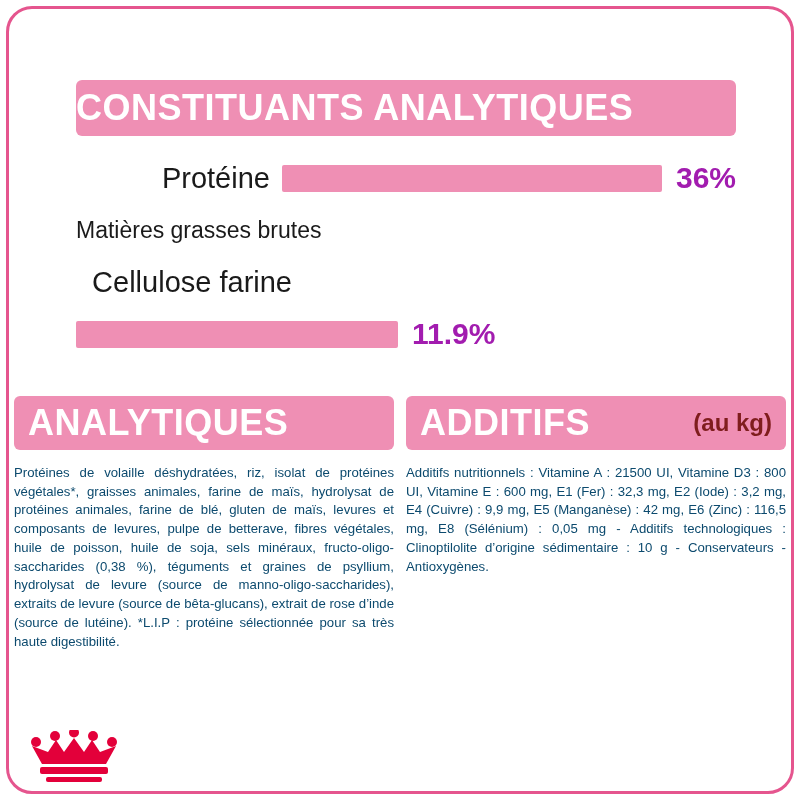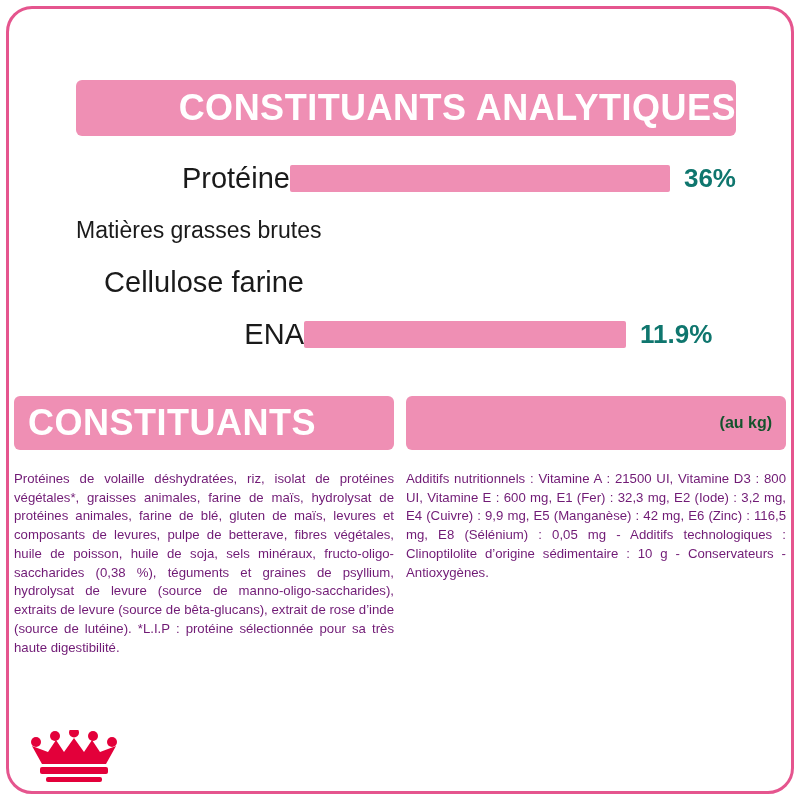--- a/index.html
+++ b/index.html
@@ -40,56 +40,56 @@
   }
 
   
   .analytic {
     position: absolute;
     left: 76px; top: 80px;
     width: 660px;
   }
   .analytic .bar-header {
     height: 56px;
-    justify-content: flex-end;
+    justify-content: flex-start;
   }
   .chart {
     margin-top: 18px;
   }
   .row {
     display: flex;
     align-items: center;
     height: 48px;
     margin-bottom: 4px;
   }
   .row .label {
     width: 228px;
     text-align: right;
-    padding-right: 0;
+    padding-right: 12px;
     font-size: 29px;
     color: #1a1a1a;
     white-space: nowrap;
     overflow: visible;
   }
   .row.small .label { font-size: 23px; }
   .row .barwrap {
     flex: 1 1 auto;
     display: flex;
     align-items: center;
     height: 100%;
   }
   .row .bar {
     height: 27px;
     background: #ef8fb4;
     border-radius: 2px;
   }
   .row .value {
-    font-size: 26px;
+    font-size: 30px;
     font-weight: bold;
-    color: #0f766e;
+    color: #a21caf;
     margin-left: 14px;
     white-space: nowrap;
     text-align: center;
   }
 
   
   .cols {
     position: absolute;
     left: 14px; top: 396px;
     width: 772px;
@@ -97,29 +97,29 @@
     gap: 12px;
   }
   .col { width: 380px; }
   .col .bar-header {
     height: 54px;
     padding: 0 14px;
     justify-content: flex-start;
   }
   .col .bar-header .sub {
     margin-left: auto;
-    font-size: 16px;
+    font-size: 24px;
     font-weight: bold;
-    color: #14532d;
+    color: #7f1d1d;
   }
   .body-text {
-    margin-top: 20px;
+    margin-top: 14px;
     font-size: 13.2px;
     line-height: 1.42;
-    color: #701a75;
+    color: #0c4a6e;
     text-align: justify;
     text-justify: inter-word;
     hyphens: auto;
   }
 
   
   .logo {
     position: absolute;
     left: 26px; bottom: 18px;
     width: 96px; height: 52px;
@@ -150,41 +150,41 @@
 
       <div class="row small">
         <div class="label">Matières grasses brutes</div>
       </div>
 
       <div class="row">
         <div class="label">Cellulose farine</div>
       </div>
 
       <div class="row">
-        <div class="label">ENA</div>
         <div class="barwrap">
           <div class="bar" style="width:322px"></div>
           <div class="value">11.9%</div>
         </div>
       </div>
 
     </div>
   </section>
 
   <div class="cols">
 
     <div class="col">
       <div class="bar-header">
-        <span class="htitle">CONSTITUANTS</span>
+        <span class="htitle">ANALYTIQUES</span>
       </div>
       <p class="body-text">Protéines de volaille déshydratées, riz, isolat de protéines végétales*, graisses animales, farine de maïs, hydrolysat de protéines animales, farine de blé, gluten de maïs, levures et composants de levures, pulpe de betterave, fibres végétales, huile de poisson, huile de soja, sels minéraux, fructo-oligo-saccharides (0,38 %), téguments et graines de psyllium, hydrolysat de levure (source de manno-oligo-saccharides), extraits de levure (source de bêta-glucans), extrait de rose d’inde (source de lutéine). *L.I.P : protéine sélectionnée pour sa très haute digestibilité.</p>
     </div>
 
     <div class="col">
       <div class="bar-header">
+        <span class="htitle">ADDITIFS</span>
         <span class="sub">(au kg)</span>
       </div>
       <p class="body-text">Additifs nutritionnels : Vitamine A : 21500 UI, Vitamine D3 : 800 UI, Vitamine E : 600 mg, E1 (Fer) : 32,3 mg, E2 (Iode) : 3,2 mg, E4 (Cuivre) : 9,9 mg, E5 (Manganèse) : 42 mg, E6 (Zinc) : 116,5 mg, E8 (Sélénium) : 0,05 mg - Additifs technologiques : Clinoptilolite d’origine sédimentaire : 10 g - Conservateurs - Antioxygènes.</p>
     </div>
 
   </div>
 
   <div class="logo">
     <svg width="96" height="52" viewBox="0 0 96 52" aria-hidden="true">
       <g fill="#e3003a">

